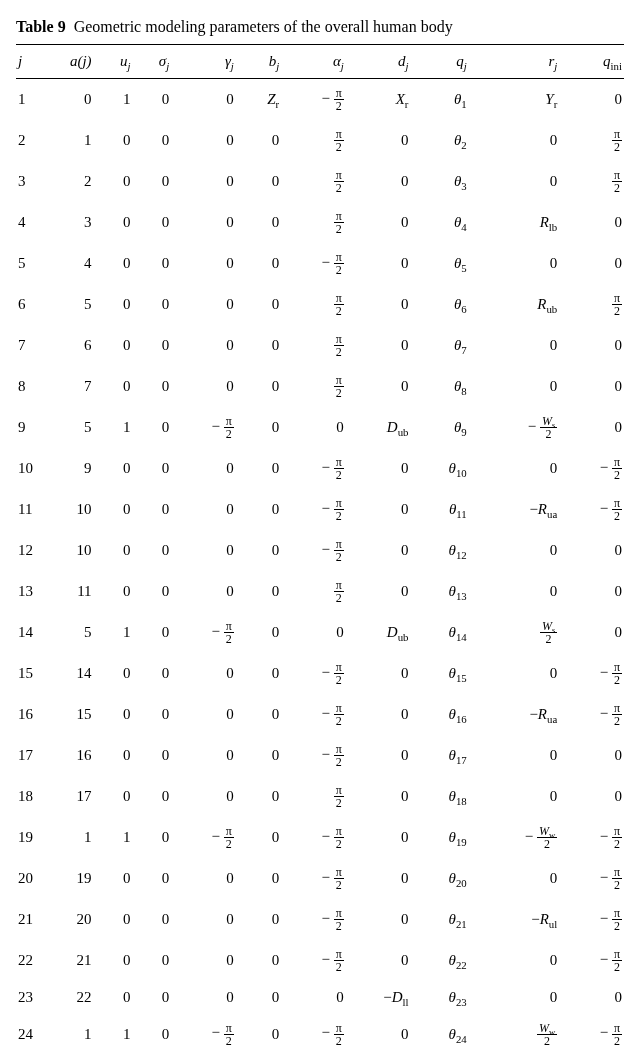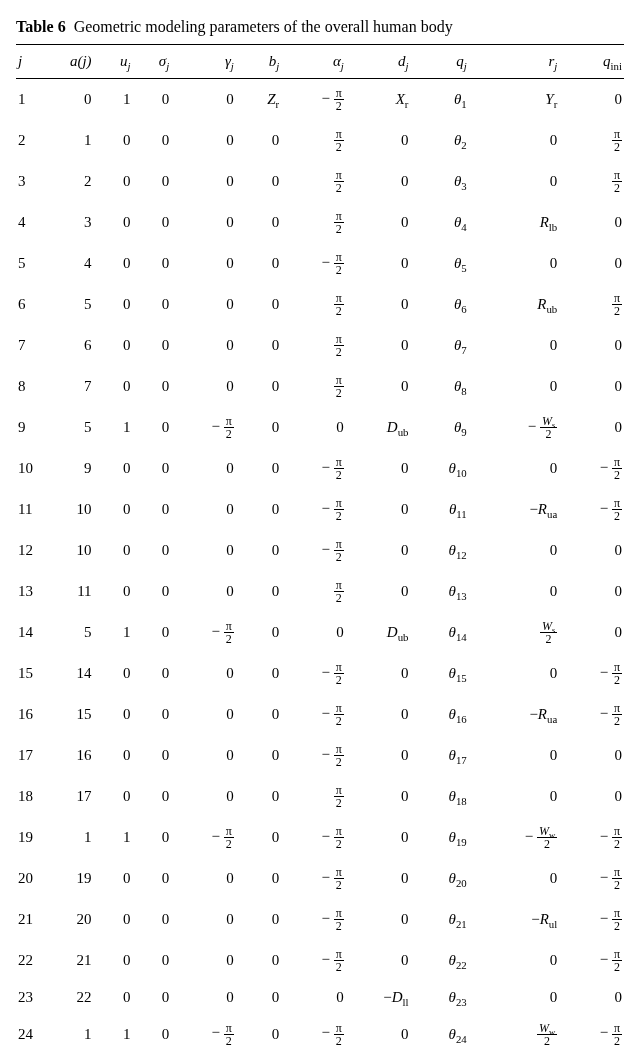--- a/index.html
+++ b/index.html
@@ -84,21 +84,21 @@
     .col-alpj { width: 10%; }
     .col-dj   { width: 10%; }
     .col-qj   { width: 9%; }
     .col-rj   { width: 14%; }
     .col-qini { width: 10%; }
   </style>
 </head>
 <body>
 
 <div class="caption">
-  <span class="bold">Table 6</span>
+  <span class="bold">Table 9</span>
   &nbsp;<span>Geometric modeling parameters of the overall human body</span>
 </div>
 
 <table>
   <colgroup>
     <col class="col-j">
       <col class="col-aj">
       <col class="col-uj">
       <col class="col-sigj">
     <col class="col-gamj">

